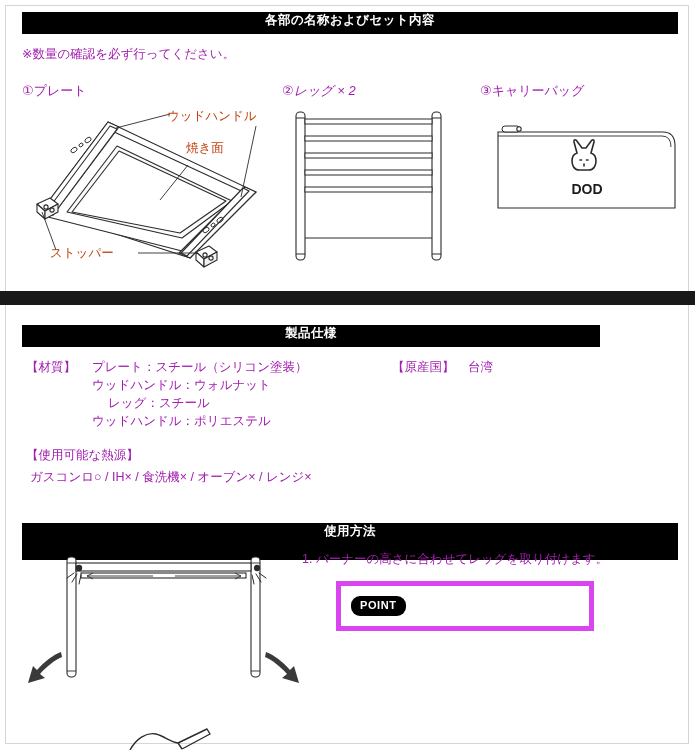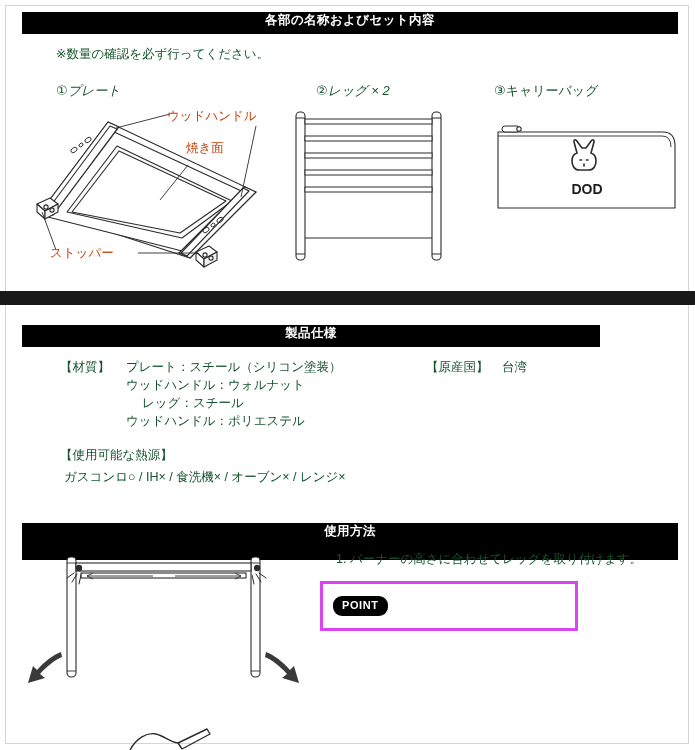--- a/index.html
+++ b/index.html
@@ -48,40 +48,40 @@
     width: 695px;
     background: #191919;
   }
 
   
   .txt {
     position: absolute;
     font-size: 12.5px;
     line-height: 1.45;
     white-space: pre;
-    color: #14532d;
-    margin-left: 34px;
+    color: #a21caf;
   }
   .label-item { font-size: 13px; }
 
   .diagram-label {
     position: absolute;
     font-size: 12.5px;
     white-space: pre;
     color: #c2410c;
   }
 
   
   .point-box {
     position: absolute;
-    border: 3px solid #d946ef;
+    border: 5px solid #d946ef;
     box-sizing: border-box;
     background: #fff;
     display: flex;
     align-items: center;
+    margin-left: 16px;
   }
   .point-badge {
     flex: 0 0 auto;
     background: #000;
     color: #fff;
     font-size: 11px;
     font-weight: bold;
     letter-spacing: 0.6px;
     border-radius: 9px;
     padding: 3px 9px;
@@ -103,25 +103,25 @@
 <body>
 
 <div class="page-border"></div>
 
 <div class="section-bar" style="left:22px; top:12px; width:656px; height:22px;">
   <span>各部の名称およびセット内容</span>
 </div>
 
 <div class="txt" style="left:22px; top:45px;">※数量の確認を必ず行ってください。</div>
 
-<div class="txt label-item" style="left:22px; top:82px;font-style:italic;">①プレート</div>
+<div class="txt label-item" style="left:22px; top:82px;">①プレート</div>
 
 <div class="txt label-item" style="left:282px; top:82px;font-style:italic;">②レッグ × 2</div>
 
-<div class="txt label-item" style="left:460px; top:82px;">③キャリーバッグ</div>
+<div class="txt label-item" style="left:480px; top:82px;">③キャリーバッグ</div>
 
 <div class="dg" style="left:20px; top:100px; width:260px; height:165px;">
   <svg width="260" height="165" viewBox="0 0 260 165">
     <g fill="none" stroke="#2b2b2b" stroke-width="1.1" stroke-linejoin="round">
 
       <polygon points="22,110 88,22 236,92 170,158" fill="#ffffff"></polygon>
       <polygon points="28,117 92,31 230,95 166,152" fill="#ffffff"></polygon>
 
       <polygon points="47,112 97,46 212,101 162,138" fill="#fbfbfb"></polygon>
       <polygon points="52,112 99,51 206,101 160,133" fill="#ffffff"></polygon>

